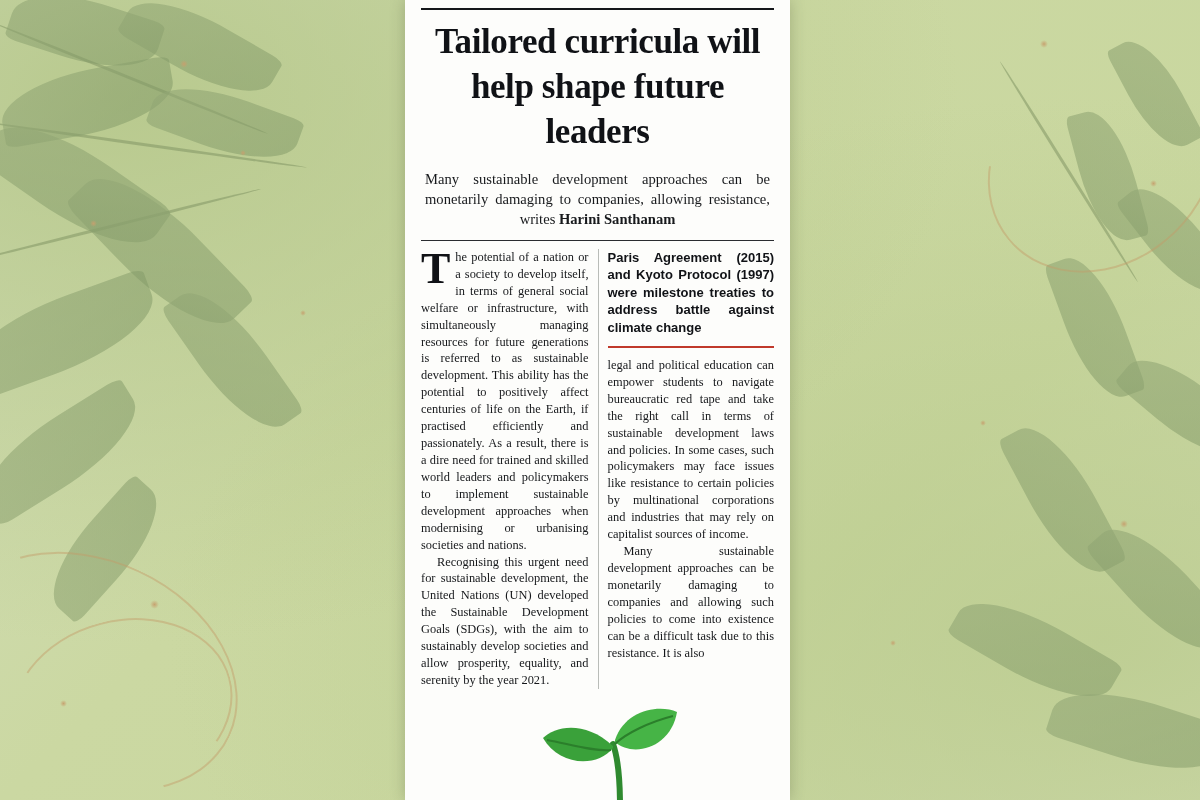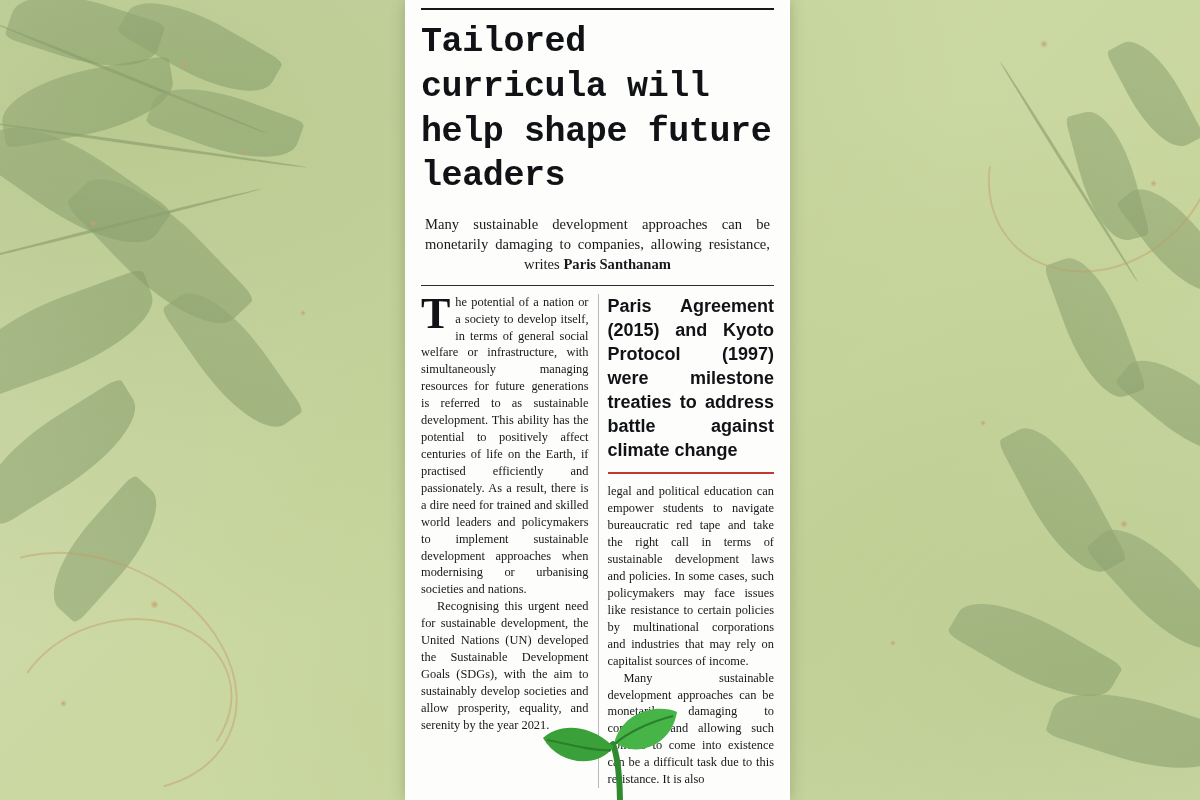--- a/index.html
+++ b/index.html
@@ -64,24 +64,25 @@
     padding: 8px 16px 0 16px;
     position: relative;
     height: 100%;
     box-sizing: border-box;
   }
   .rule-top {
     border-top: 2px solid #15171a;
     margin: 0 0 10px 0;
   }
   .headline {
-    font-family: Liberation Mono, monospace;
+    font-family: Liberation Serif, serif;
     font-weight: bold;
     font-size: 35px;
     line-height: 1.28;
+    text-align: center;
     color: #101216;
     letter-spacing: -0.4px;
     margin: 4px 0 0 0;
   }
   .standfirst {
     font-family: "Liberation Serif", serif;
     font-size: 14.6px;
     line-height: 1.36;
     text-align: center;
     color: #17191c;
@@ -128,21 +129,21 @@
     font-weight: bold;
     font-size: 44px;
     line-height: 36px;
     padding: 2px 5px 0 0;
     color: #101216;
   }
 
   .pullquote {
     font-family: "Liberation Sans", sans-serif;
     font-weight: bold;
-    font-size: 18px;
+    font-size: 13px;
     line-height: 1.34;
     color: #101216;
     padding: 0 0 10px 0;
     border-bottom: 2px solid #c0392b;
     margin-bottom: 9px;
   }
 
   
   .sprout {
     position: absolute;
@@ -201,21 +202,21 @@
   <div class="sparkle" style="left:890px;top:640px;width:6px;height:6px;"></div>
 </div>
 
 <div class="clipping">
   <div class="clip-inner">
     <div class="rule-top"></div>
 
     <h1 class="headline">Tailored curricula will help shape future leaders</h1>
 
     <p class="standfirst">
-      <span>Many sustainable development approaches can be monetarily damaging to companies, allowing resistance, writes </span><span class="byline">Paris Santhanam</span>
+      <span>Many sustainable development approaches can be monetarily damaging to companies, allowing resistance, writes </span><span class="byline">Harini Santhanam</span>
     </p>
 
     <div class="rule-under-standfirst"></div>
 
     <div class="columns">
 
       <div class="col left">
         <p class="first"><span class="dropcap">T</span><span>he potential of a nation or a society to develop itself, in terms of general social welfare or infrastructure, with simultaneously managing resources for future generations is referred to as sustainable development. This ability has the potential to positively affect centuries of life on the Earth, if practised efficiently and passionately. As a result, there is a dire need for trained and skilled world leaders and policymakers to implement sustainable development approaches when modernising or urbanising societies and nations.</span></p>
         <p>Recognising this urgent need for sustainable development, the United Nations (UN) developed the Sustainable Development Goals (SDGs), with the aim to sustainably develop societies and allow prosperity, equality, and serenity by the year 2021.</p>
       </div>

